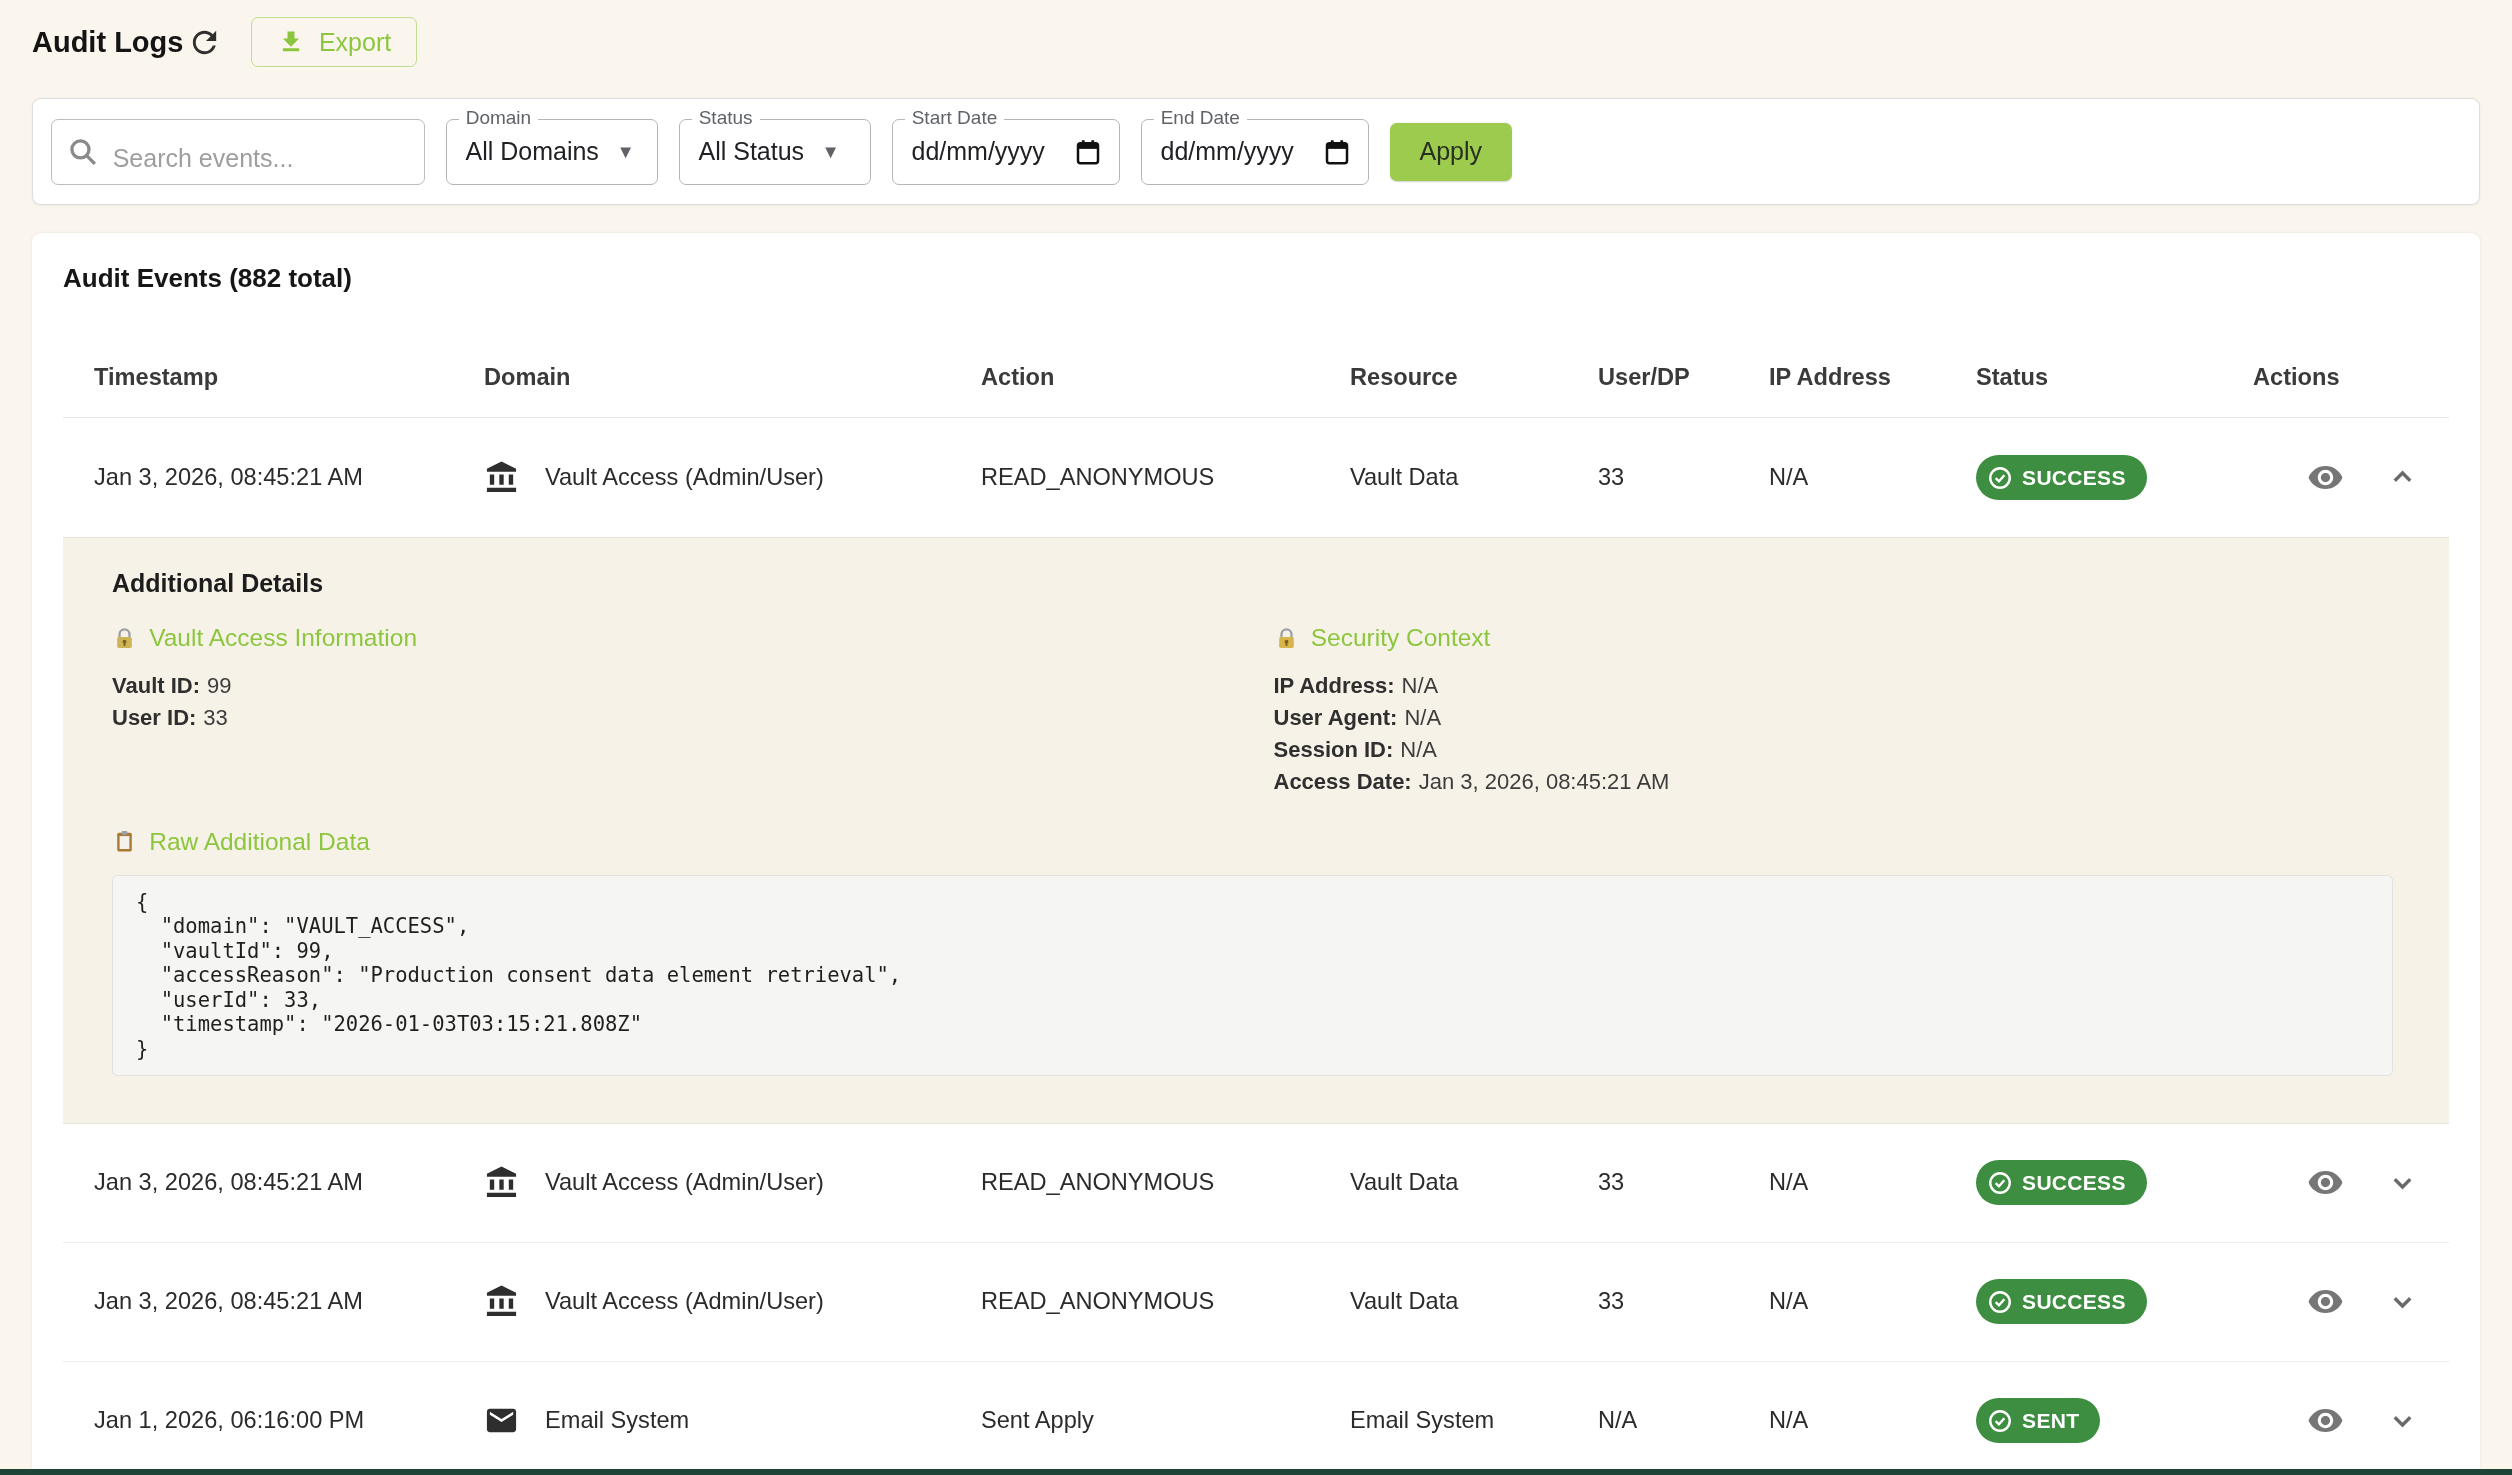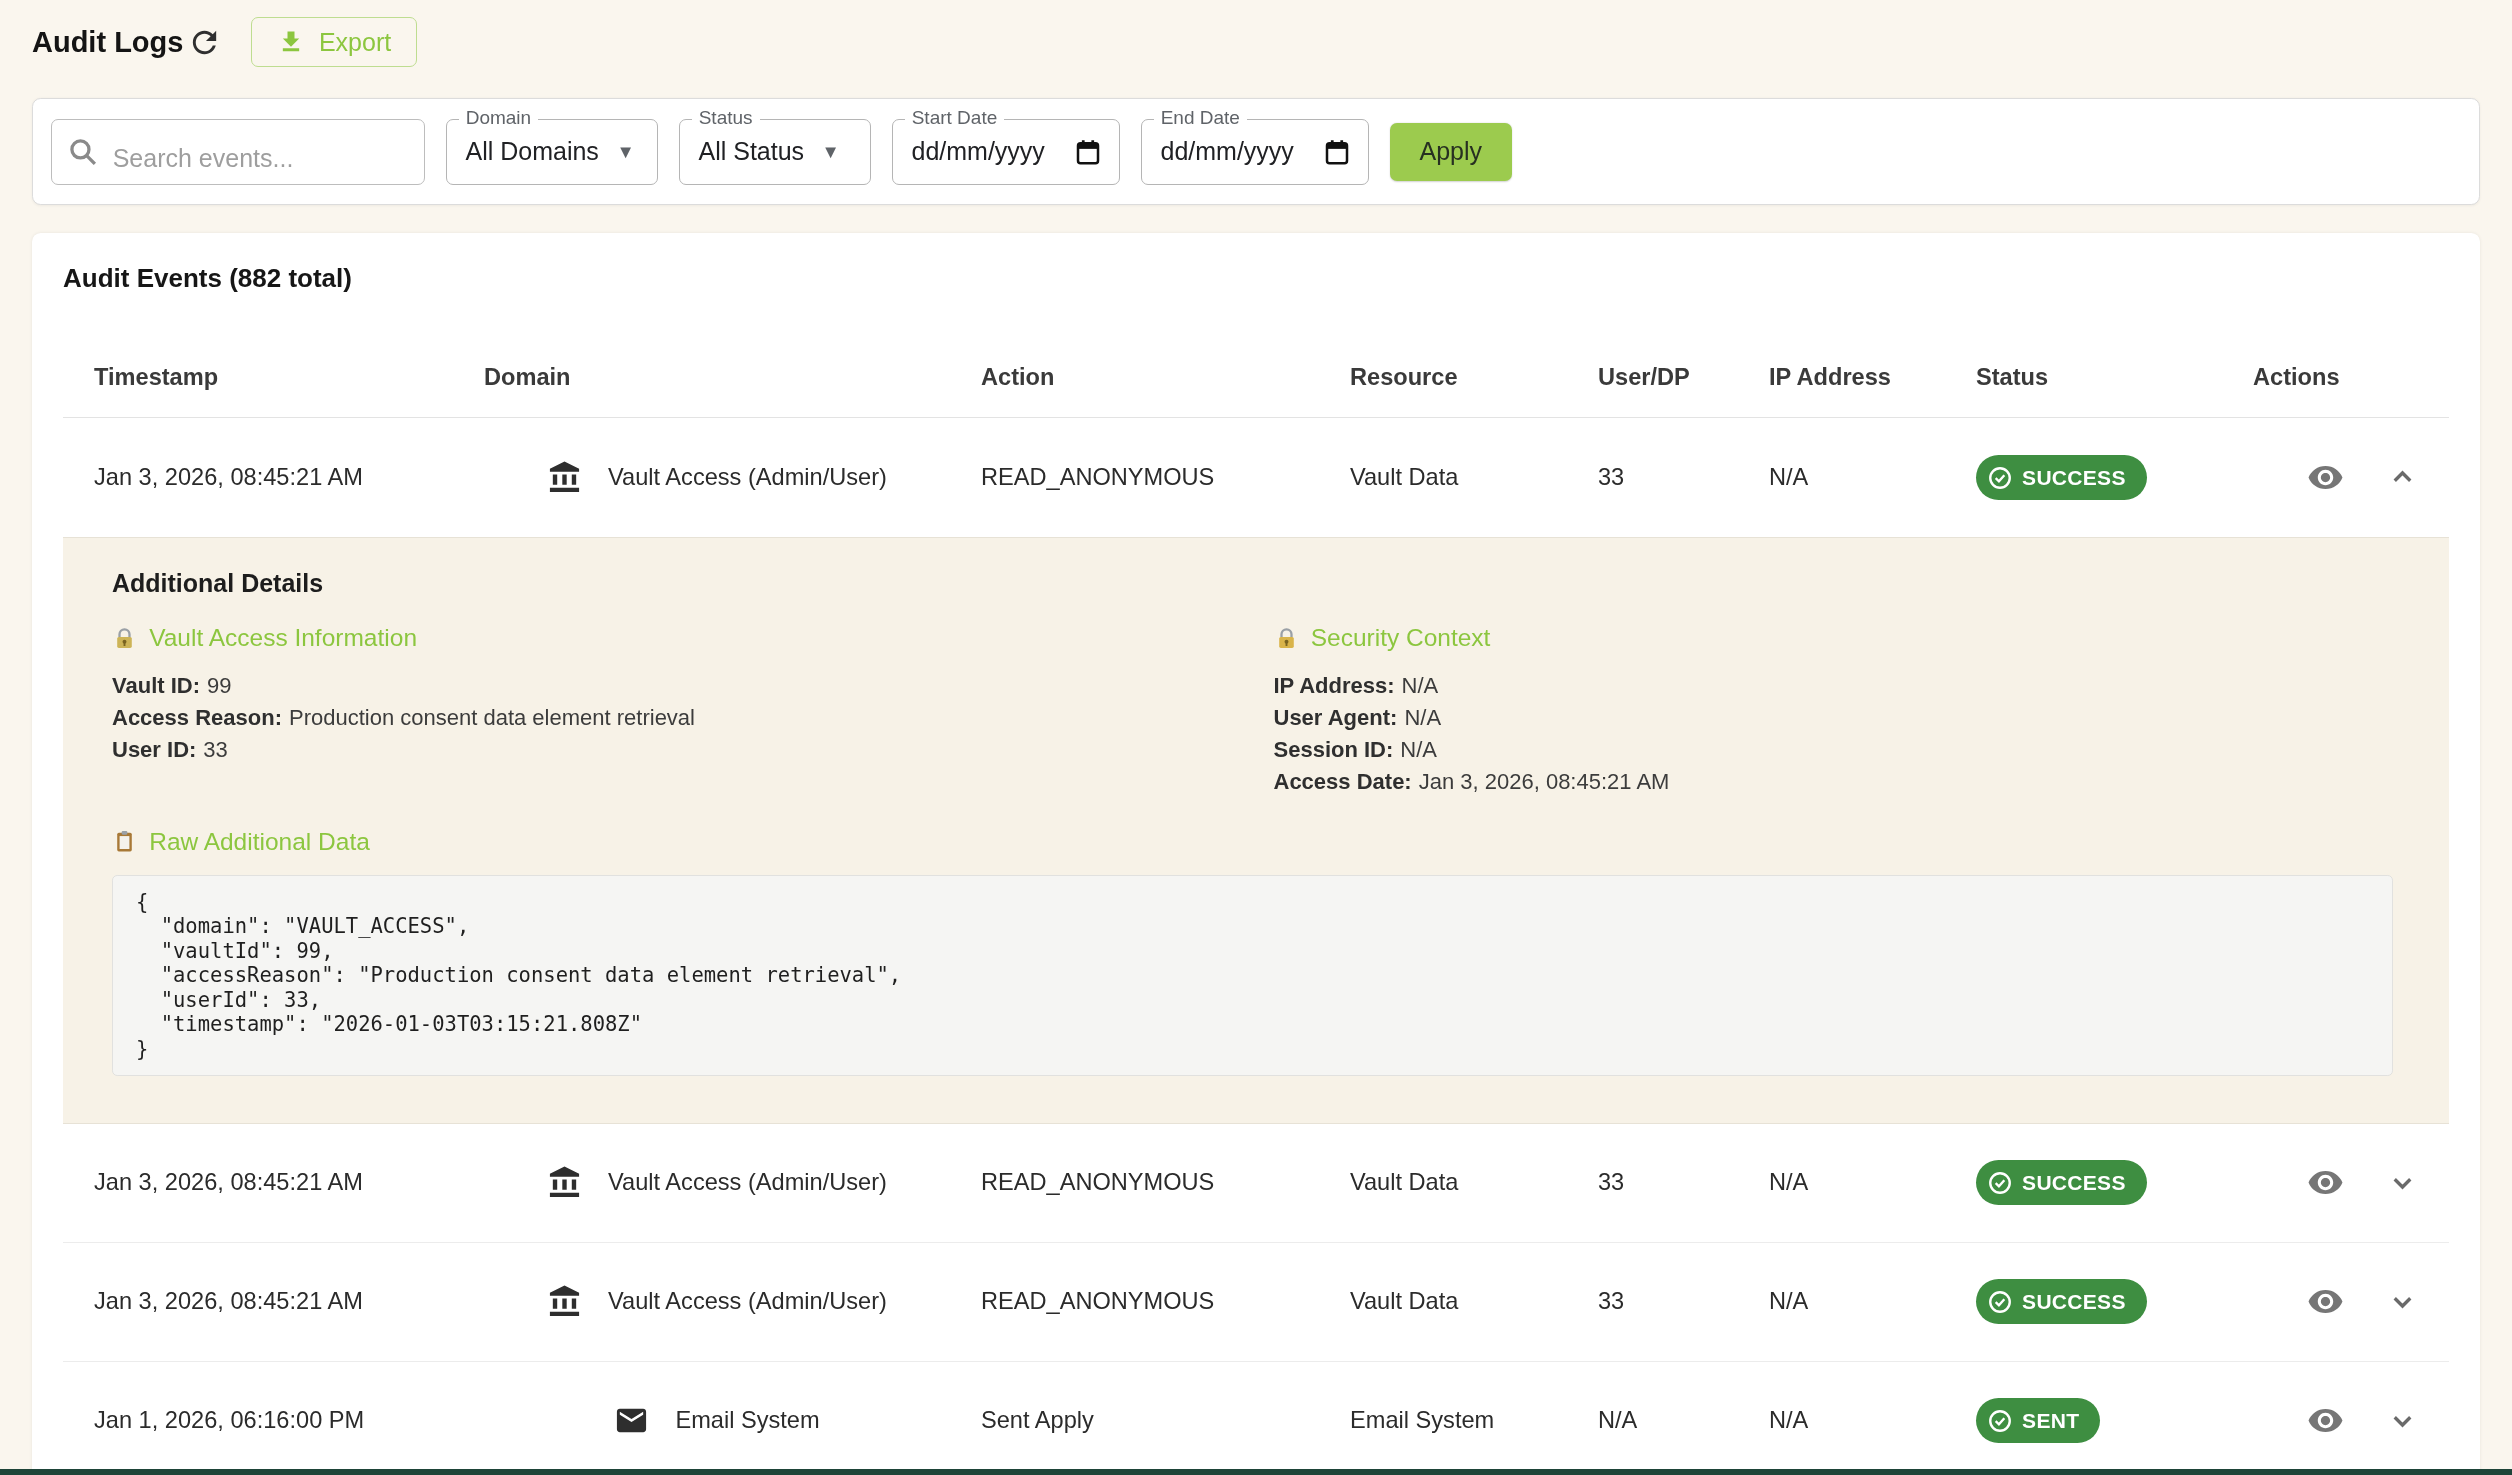--- a/index.html
+++ b/index.html
@@ -80,21 +80,21 @@
   .grid-row{
     display:grid;
     grid-template-columns:390px 497px 369px 248px 171px 207px 277px 1fr;
     align-items:center;
   }
   .grid-row > div{padding-left:31px;}
   .thead{margin-top:44px;height:80px;border-bottom:1.7px solid #e3e3e3;
     font-size:23.6px;font-weight:600;color:#3a3a3a;}
   .trow{height:119px;font-size:23.6px;color:#2b2b2b;border-bottom:0.9px solid var(--line);}
   .trow.expanded-row{border-bottom:none;}
-  .domain-cell{display:flex;align-items:center;gap:26px;justify-content:center;}
+  .domain-cell{display:flex;align-items:center;gap:26px;}
   .badge{
     display:inline-flex;align-items:center;gap:8.7px;
     background:var(--badge);color:#fff;font-size:21px;font-weight:700;letter-spacing:0.3px;
     padding:9.6px 21px 9.6px 11.4px;border-radius:873px;
   }
   .actions-cell{display:flex;align-items:center;gap:40px;padding-left:83px !important;}
   .actions-cell button{background:none;border:none;padding:1.7px;cursor:pointer;display:flex;align-items:center;}
 
   
   .details{
@@ -262,21 +262,20 @@
                 <path d="M7.2 11V8a4.8 4.8 0 0 1 9.6 0v3" fill="none" stroke="#9aa0a6" stroke-width="2.2"></path>
                 <rect x="5" y="10.5" width="14" height="10.5" rx="1.6" fill="#cdb457"></rect>
                 <circle cx="12" cy="15" r="1.9" fill="#7a6420"></circle>
                 <rect x="11.1" y="15.8" width="1.8" height="3.4" fill="#7a6420"></rect>
               </svg>
             </span>
             <span>Vault Access Information</span>
           </div>
           <div class="sec-fields">
             <div><b>Vault ID:</b><span>99</span></div>
-            <div><b>Access Reason:</b><span>Production consent data element retrieval</span></div>
             <div><b>User ID:</b><span>33</span></div>
           </div>
         </div>
 
         <div>
           <div class="sec-head">
             <span>
               <svg width="25" height="25" viewBox="0 0 24 24">
                 <path d="M7.2 11V8a4.8 4.8 0 0 1 9.6 0v3" fill="none" stroke="#9aa0a6" stroke-width="2.2"></path>
                 <rect x="5" y="10.5" width="14" height="10.5" rx="1.6" fill="#d9b44a"></rect>

